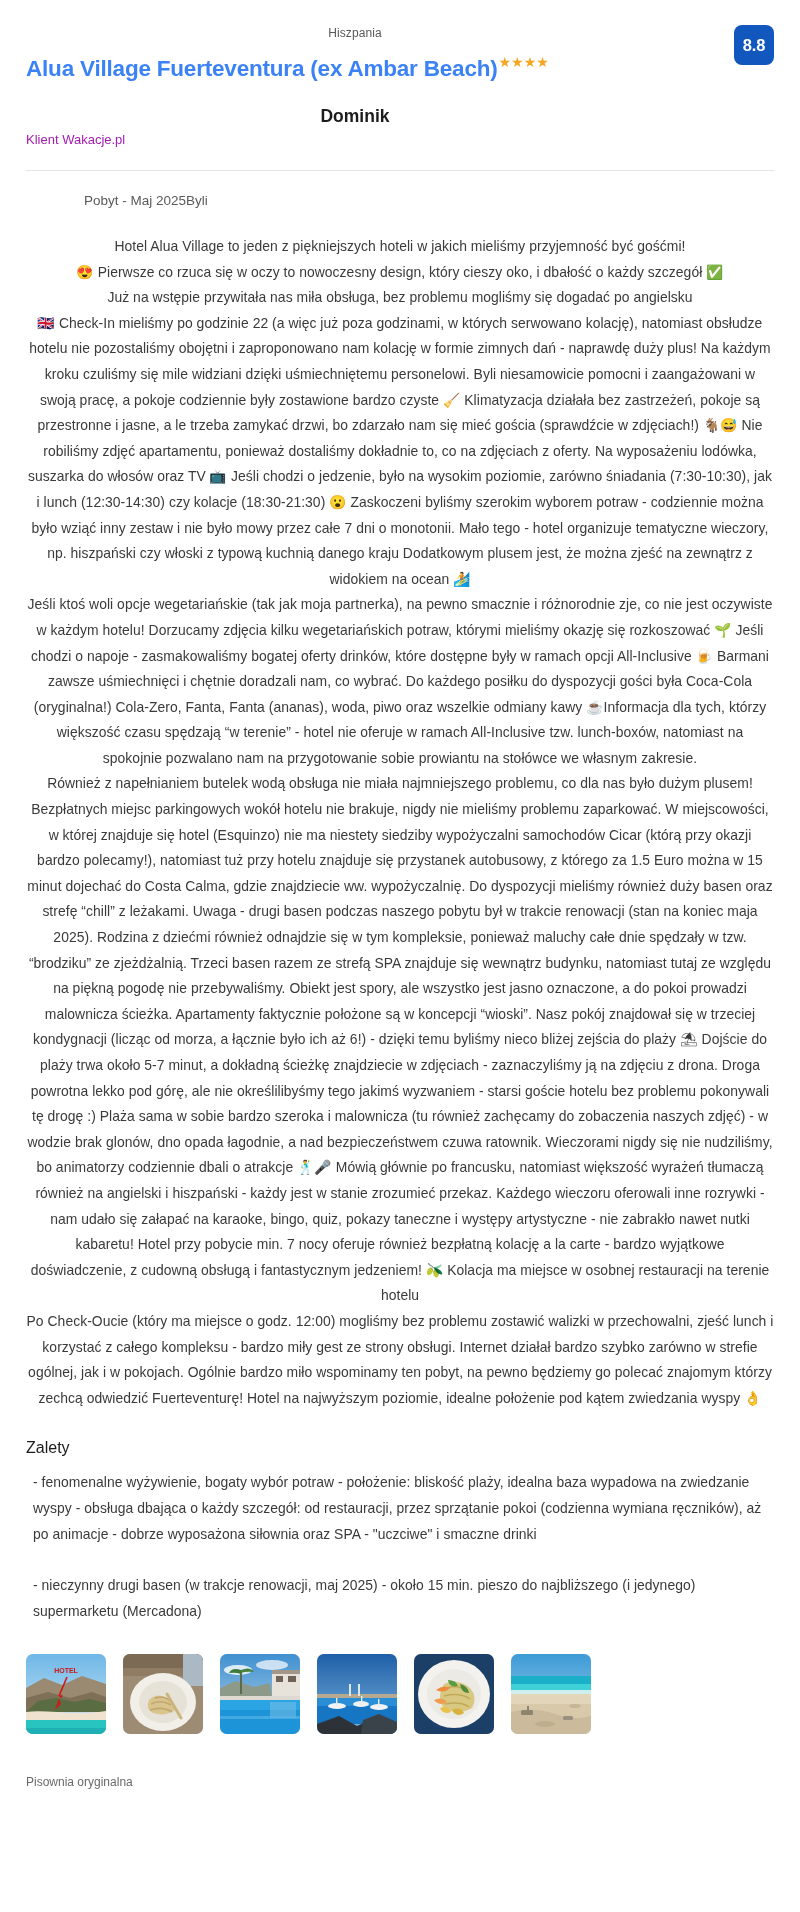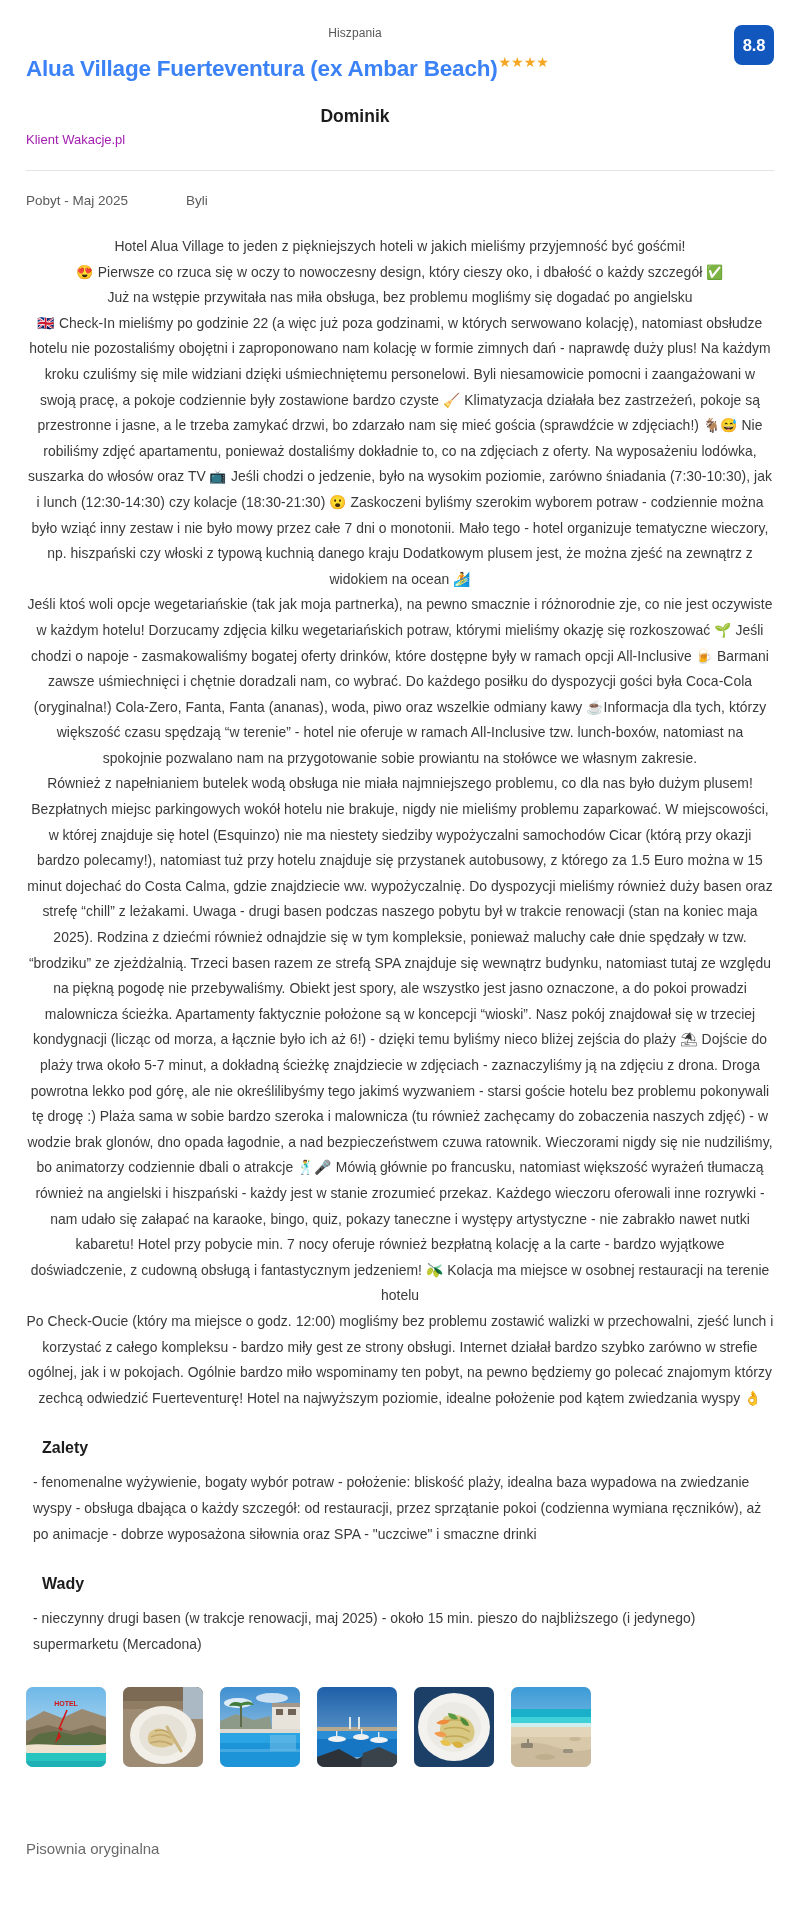--- a/index.html
+++ b/index.html
@@ -96,45 +96,45 @@
   }
 
   
   .meta-row {
     display: flex;
     margin: 20px 0 0 0;
     font-size: 13.5px;
     color: #5a5a5a;
     line-height: 20px;
   }
-  .meta-stay { width: 160px; }
+  .meta-stay { width: 160px; text-align: right; }
   .meta-who  { }
 
   
   .body-text {
     margin: 23px 0 0 0;
     font-size: 13.9px;
     line-height: 25.6px;
     color: #3a3a3a;
     white-space: pre-wrap;
     word-wrap: break-word;
     letter-spacing: .05px;
     text-align: center;
   }
 
   
   .section {
     margin-top: 26px;
   }
   .section-title {
     font-size: 16px;
-    font-weight: bold;
+    font-weight: normal;
     color: #1c1c1c;
     line-height: 22px;
-    margin: 0 0 11px 16px;
+    margin: 0 0 11px 0;
   }
   .section-body {
     font-size: 13.9px;
     line-height: 25.6px;
     color: #3a3a3a;
     white-space: pre-wrap;
     word-wrap: break-word;
     margin: 7px;
     letter-spacing: .05px;
   }
@@ -151,22 +151,22 @@
     border-radius: 7px;
     overflow: hidden;
     position: relative;
     flex: 0 0 auto;
     background: #c9d4dc;
   }
   .thumb svg { display: block; width: 80px; height: 80px; }
 
   
   .footer-note {
-    margin-top: 72px;
-    font-size: 15px;
+    margin-top: 38px;
+    font-size: 12px;
     color: #6a6a6a;
     line-height: 20px;
   }
 </style>
 </head>
 <body>
 
 <div class="review-card">
 
   <div class="header">
@@ -197,21 +197,20 @@
 Jeśli ktoś woli opcje wegetariańskie (tak jak moja partnerka), na pewno smacznie i różnorodnie zje, co nie jest oczywiste w każdym hotelu! Dorzucamy zdjęcia kilku wegetariańskich potraw, którymi mieliśmy okazję się rozkoszować 🌱 Jeśli chodzi o napoje - zasmakowaliśmy bogatej oferty drinków, które dostępne były w ramach opcji All-Inclusive 🍺 Barmani zawsze uśmiechnięci i chętnie doradzali nam, co wybrać. Do każdego posiłku do dyspozycji gości była Coca-Cola (oryginalna!) Cola-Zero, Fanta, Fanta (ananas), woda, piwo oraz wszelkie odmiany kawy ☕Informacja dla tych, którzy większość czasu spędzają “w terenie” - hotel nie oferuje w ramach All-Inclusive tzw. lunch-boxów, natomiast na spokojnie pozwalano nam na przygotowanie sobie prowiantu na stołówce we własnym zakresie.
 Również z napełnianiem butelek wodą obsługa nie miała najmniejszego problemu, co dla nas było dużym plusem! Bezpłatnych miejsc parkingowych wokół hotelu nie brakuje, nigdy nie mieliśmy problemu zaparkować. W miejscowości, w której znajduje się hotel (Esquinzo) nie ma niestety siedziby wypożyczalni samochodów Cicar (którą przy okazji bardzo polecamy!), natomiast tuż przy hotelu znajduje się przystanek autobusowy, z którego za 1.5 Euro można w 15 minut dojechać do Costa Calma, gdzie znajdziecie ww. wypożyczalnię. Do dyspozycji mieliśmy również duży basen oraz strefę “chill” z leżakami. Uwaga - drugi basen podczas naszego pobytu był w trakcie renowacji (stan na koniec maja 2025). Rodzina z dziećmi również odnajdzie się w tym kompleksie, ponieważ maluchy całe dnie spędzały w tzw. “brodziku” ze zjeżdżalnią. Trzeci basen razem ze strefą SPA znajduje się wewnątrz budynku, natomiast tutaj ze względu na piękną pogodę nie przebywaliśmy. Obiekt jest spory, ale wszystko jest jasno oznaczone, a do pokoi prowadzi malownicza ścieżka. Apartamenty faktycznie położone są w koncepcji “wioski”. Nasz pokój znajdował się w trzeciej kondygnacji (licząc od morza, a łącznie było ich aż 6!) - dzięki temu byliśmy nieco bliżej zejścia do plaży ⛱ Dojście do plaży trwa około 5-7 minut, a dokładną ścieżkę znajdziecie w zdjęciach - zaznaczyliśmy ją na zdjęciu z drona. Droga powrotna lekko pod górę, ale nie określilibyśmy tego jakimś wyzwaniem - starsi goście hotelu bez problemu pokonywali tę drogę :) Plaża sama w sobie bardzo szeroka i malownicza (tu również zachęcamy do zobaczenia naszych zdjęć) - w wodzie brak glonów, dno opada łagodnie, a nad bezpieczeństwem czuwa ratownik. Wieczorami nigdy się nie nudziliśmy, bo animatorzy codziennie dbali o atrakcje 🕺🎤 Mówią głównie po francusku, natomiast większość wyrażeń tłumaczą również na angielski i hiszpański - każdy jest w stanie zrozumieć przekaz. Każdego wieczoru oferowali inne rozrywki - nam udało się załapać na karaoke, bingo, quiz, pokazy taneczne i występy artystyczne - nie zabrakło nawet nutki kabaretu! Hotel przy pobycie min. 7 nocy oferuje również bezpłatną kolację a la carte - bardzo wyjątkowe doświadczenie, z cudowną obsługą i fantastycznym jedzeniem! 🫒 Kolacja ma miejsce w osobnej restauracji na terenie hotelu
 Po Check-Oucie (który ma miejsce o godz. 12:00) mogliśmy bez problemu zostawić walizki w przechowalni, zjeść lunch i korzystać z całego kompleksu - bardzo miły gest ze strony obsługi. Internet działał bardzo szybko zarówno w strefie ogólnej, jak i w pokojach. Ogólnie bardzo miło wspominamy ten pobyt, na pewno będziemy go polecać znajomym którzy zechcą odwiedzić Fuerteventurę! Hotel na najwyższym poziomie, idealne położenie pod kątem zwiedzania wyspy 👌</div>
 
   <div class="section">
     <div class="section-title">Zalety</div>
     <div class="section-body">- fenomenalne wyżywienie, bogaty wybór potraw - położenie: bliskość plaży, idealna baza wypadowa na zwiedzanie wyspy - obsługa dbająca o każdy szczegół: od restauracji, przez sprzątanie pokoi (codzienna wymiana ręczników), aż po animacje - dobrze wyposażona siłownia oraz SPA - "uczciwe" i smaczne drinki</div>
   </div>
 
   <div class="section">
-    <div class="section-title">Wady</div>
     <div class="section-body">- nieczynny drugi basen (w trakcje renowacji, maj 2025) - około 15 min. pieszo do najbliższego (i jedynego) supermarketu (Mercadona)</div>
   </div>
 
   <div class="gallery">
 
     <div class="thumb">
       <svg viewBox="0 0 80 80" preserveAspectRatio="none" aria-hidden="true">
         <defs>
           <linearGradient id="sky1" x1="0" y1="0" x2="0" y2="1">
             <stop offset="0" stop-color="#6fb8e8"></stop>

